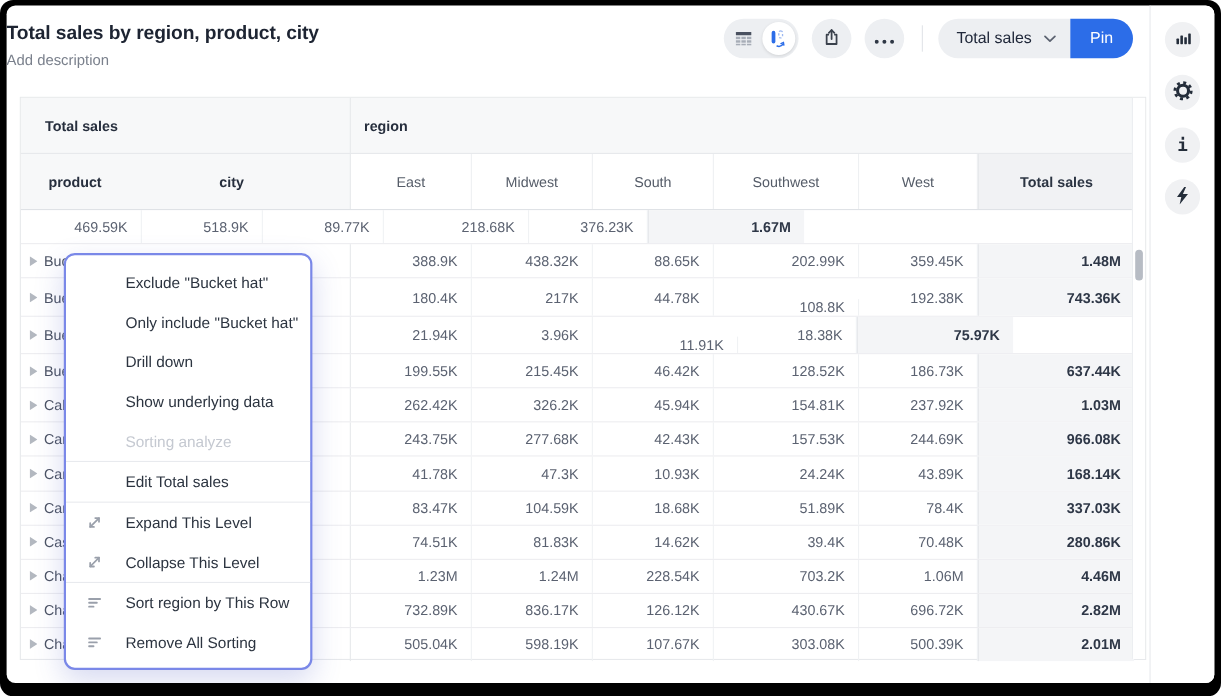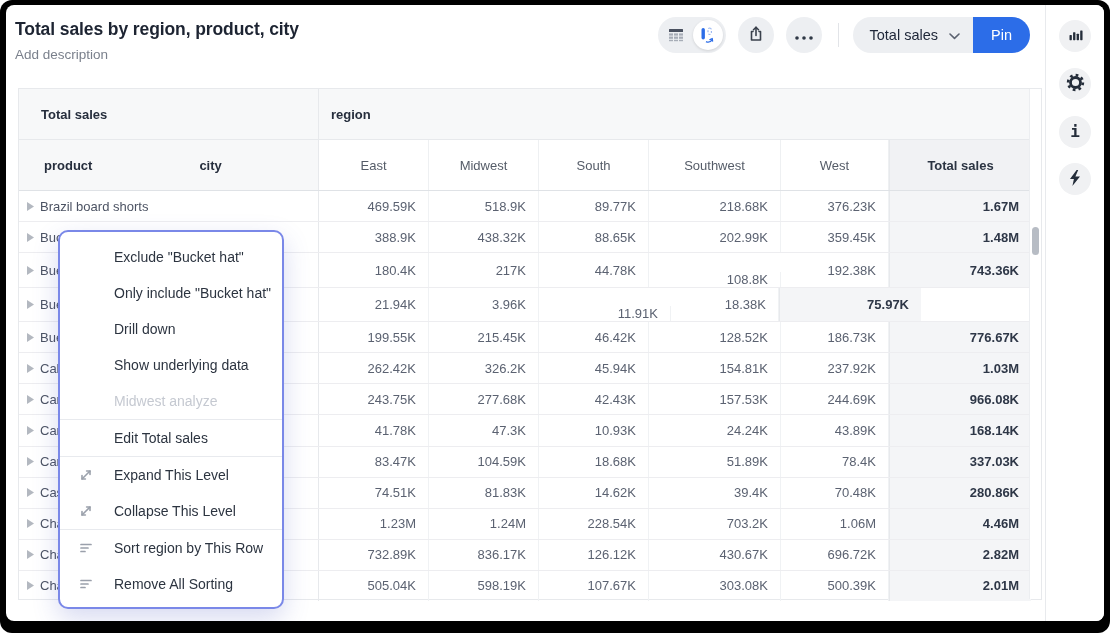--- a/index.html
+++ b/index.html
@@ -1,21 +1,21 @@
 <!DOCTYPE html>
 <html><head>
 <meta charset="utf-8">
 <style>
   html,body{margin:0;padding:0;width:1110px;height:633px;overflow:hidden;background:#fff;
     font-family:"Liberation Sans",sans-serif;}
   .frame{position:absolute;inset:0;background:#000;border-radius:12px;}
   .content{position:absolute;left:6px;top:5px;right:6px;bottom:12px;background:#fff;border-radius:8px;overflow:hidden;}
 
   
-  .page-header{position:absolute;left:9px;top:14px;}
+  .page-header{position:absolute;left:0;top:14px;}
   .title{font-size:17.5px;font-weight:700;color:#1d2432;letter-spacing:-.1px;}
   .subtitle{font-size:13.5px;color:#7a808c;margin-top:7px;cursor:pointer;}
 
   
   .toolbar{position:absolute;top:12px;right:74px;display:flex;align-items:center;}
   .seg{width:68px;height:36px;background:#edeff2;border-radius:18px;display:flex;align-items:center;}
   .seg-table{flex:1;display:flex;justify-content:center;}
   .seg-chart{width:30px;height:30px;background:#fff;border-radius:50%;margin-right:3px;display:flex;
     align-items:center;justify-content:center;box-shadow:0 1px 3px rgba(0,0,0,.12);}
   .circle{width:36px;height:36px;border-radius:50%;background:#edeff2;border:none;display:flex;
@@ -178,28 +178,20 @@
             <div class="hcell" style="width: 110px;">East</div>
             <div class="hcell" style="width: 110px;">Midwest</div>
             <div class="hcell" style="width: 110px;">South</div>
             <div class="hcell" style="width: 132px;">Southwest</div>
             <div class="hcell" style="width: 108px;">West</div>
             <div class="hcell total" style="width: 142px;">Total sales</div>
           </div>
       </div>
       <div class="tbody">
           <div class="trow">
-            <div class="lcell">
-              <span class="caret">
-                <svg width="7" height="9" viewBox="0 0 7 9">
-                  <polygon points="0,0 7,4.5 0,9" fill="#b3b8c0"></polygon>
-                </svg>
-              </span>
-              <span>Brazil board shorts</span>
-            </div>
             <div class="vcell" style="width: 110px;">469.59K</div>
             <div class="vcell" style="width: 110px;">518.9K</div>
             <div class="vcell" style="width: 110px;">89.77K</div>
             <div class="vcell" style="width: 132px;">218.68K</div>
             <div class="vcell" style="width: 108px;">376.23K</div>
             <div class="vcell total" style="width: 142px;">1.67M</div>
           </div>
           <div class="trow">
             <div class="lcell">
               <span class="caret">
@@ -254,21 +246,21 @@
                   <polygon points="0,0 7,4.5 0,9" fill="#b3b8c0"></polygon>
                 </svg>
               </span>
               <span>Bue</span>
             </div>
             <div class="vcell" style="width: 110px;">199.55K</div>
             <div class="vcell" style="width: 110px;">215.45K</div>
             <div class="vcell" style="width: 110px;">46.42K</div>
             <div class="vcell" style="width: 132px;">128.52K</div>
             <div class="vcell" style="width: 108px;">186.73K</div>
-            <div class="vcell total" style="width: 142px;">776.67K</div>
+            <div class="vcell total" style="width: 142px;">637.44K</div>
           </div>
           <div class="trow">
             <div class="lcell">
               <span class="caret">
                 <svg width="7" height="9" viewBox="0 0 7 9">
                   <polygon points="0,0 7,4.5 0,9" fill="#b3b8c0"></polygon>
                 </svg>
               </span>
               <span>Cali</span>
             </div>
@@ -405,21 +397,21 @@
           <div class="mitem">
             <span>Only include "Bucket hat"</span>
           </div>
           <div class="mitem">
             <span>Drill down</span>
           </div>
           <div class="mitem">
             <span>Show underlying data</span>
           </div>
           <div class="mitem disabled">
-            <span>Midwest analyze</span>
+            <span>Sorting analyze</span>
           </div>
           <div class="mdiv"></div>
           <div class="mitem">
             <span>Edit Total sales</span>
           </div>
           <div class="mdiv"></div>
           <div class="mitem">
             <span class="micon">
               <svg width="16" height="16" viewBox="0 0 16 16">
                 <g stroke="#9aa0ab" stroke-width="1.6" fill="none" stroke-linecap="round" stroke-linejoin="round">

